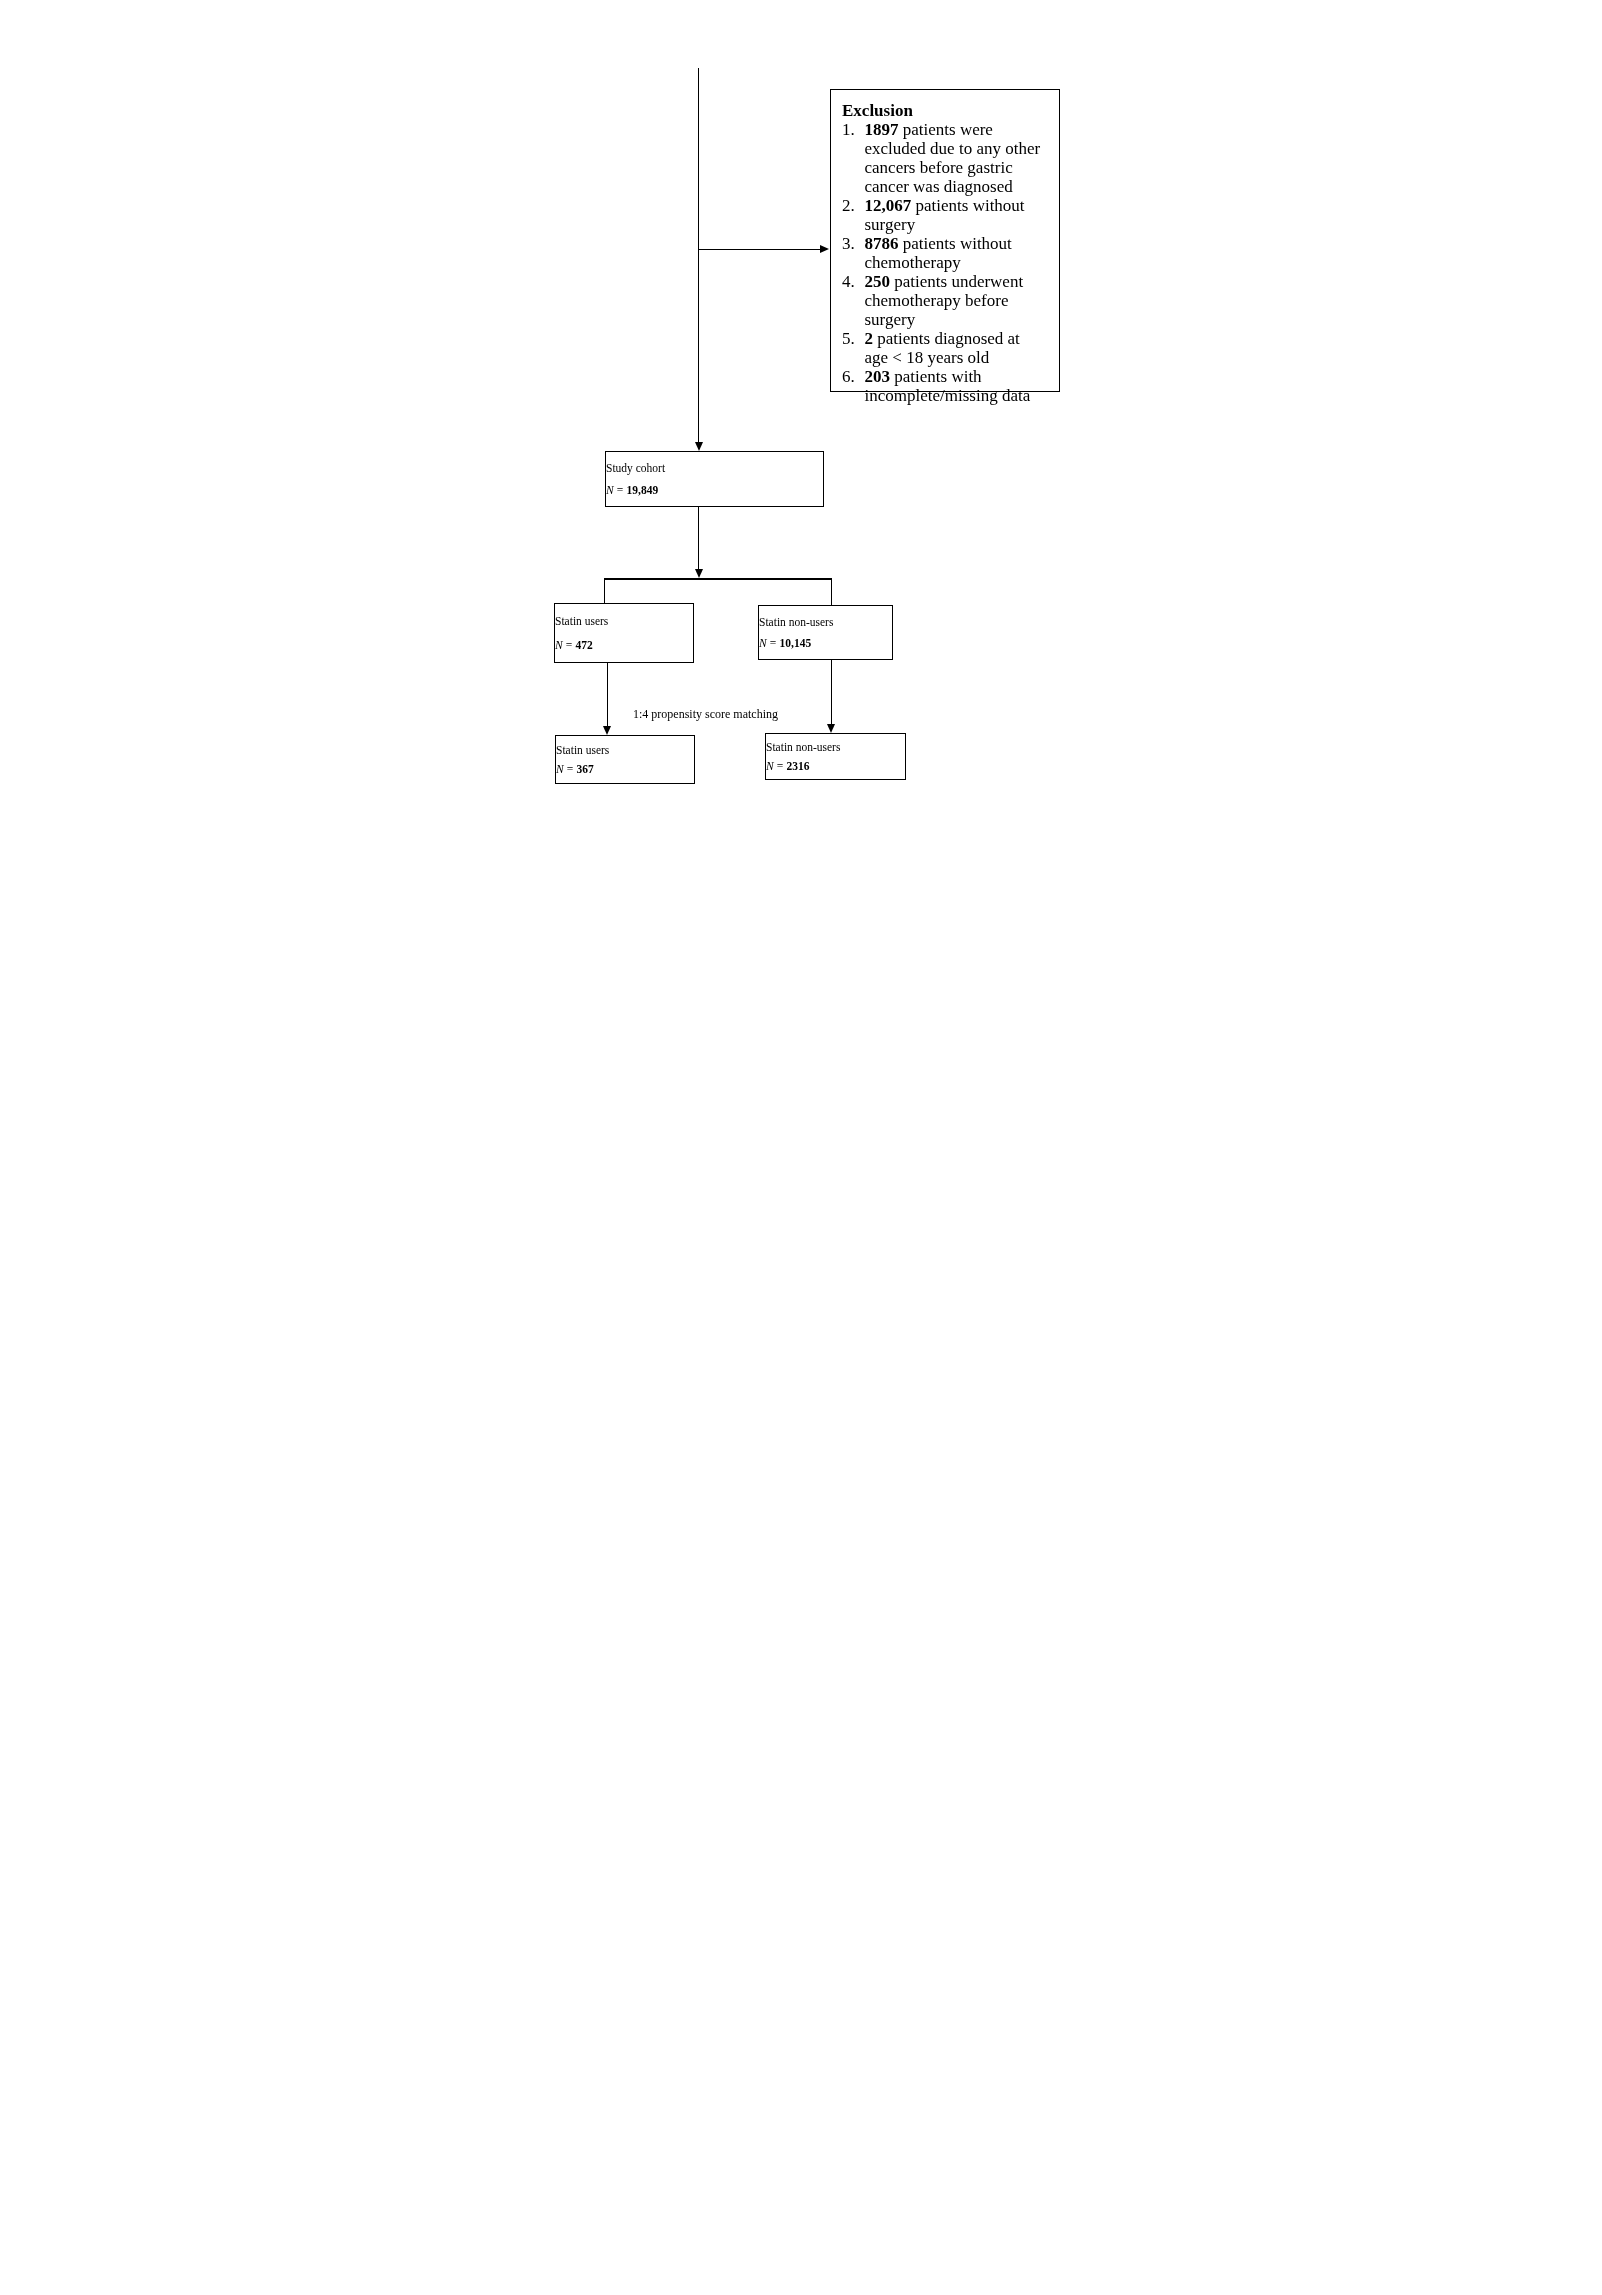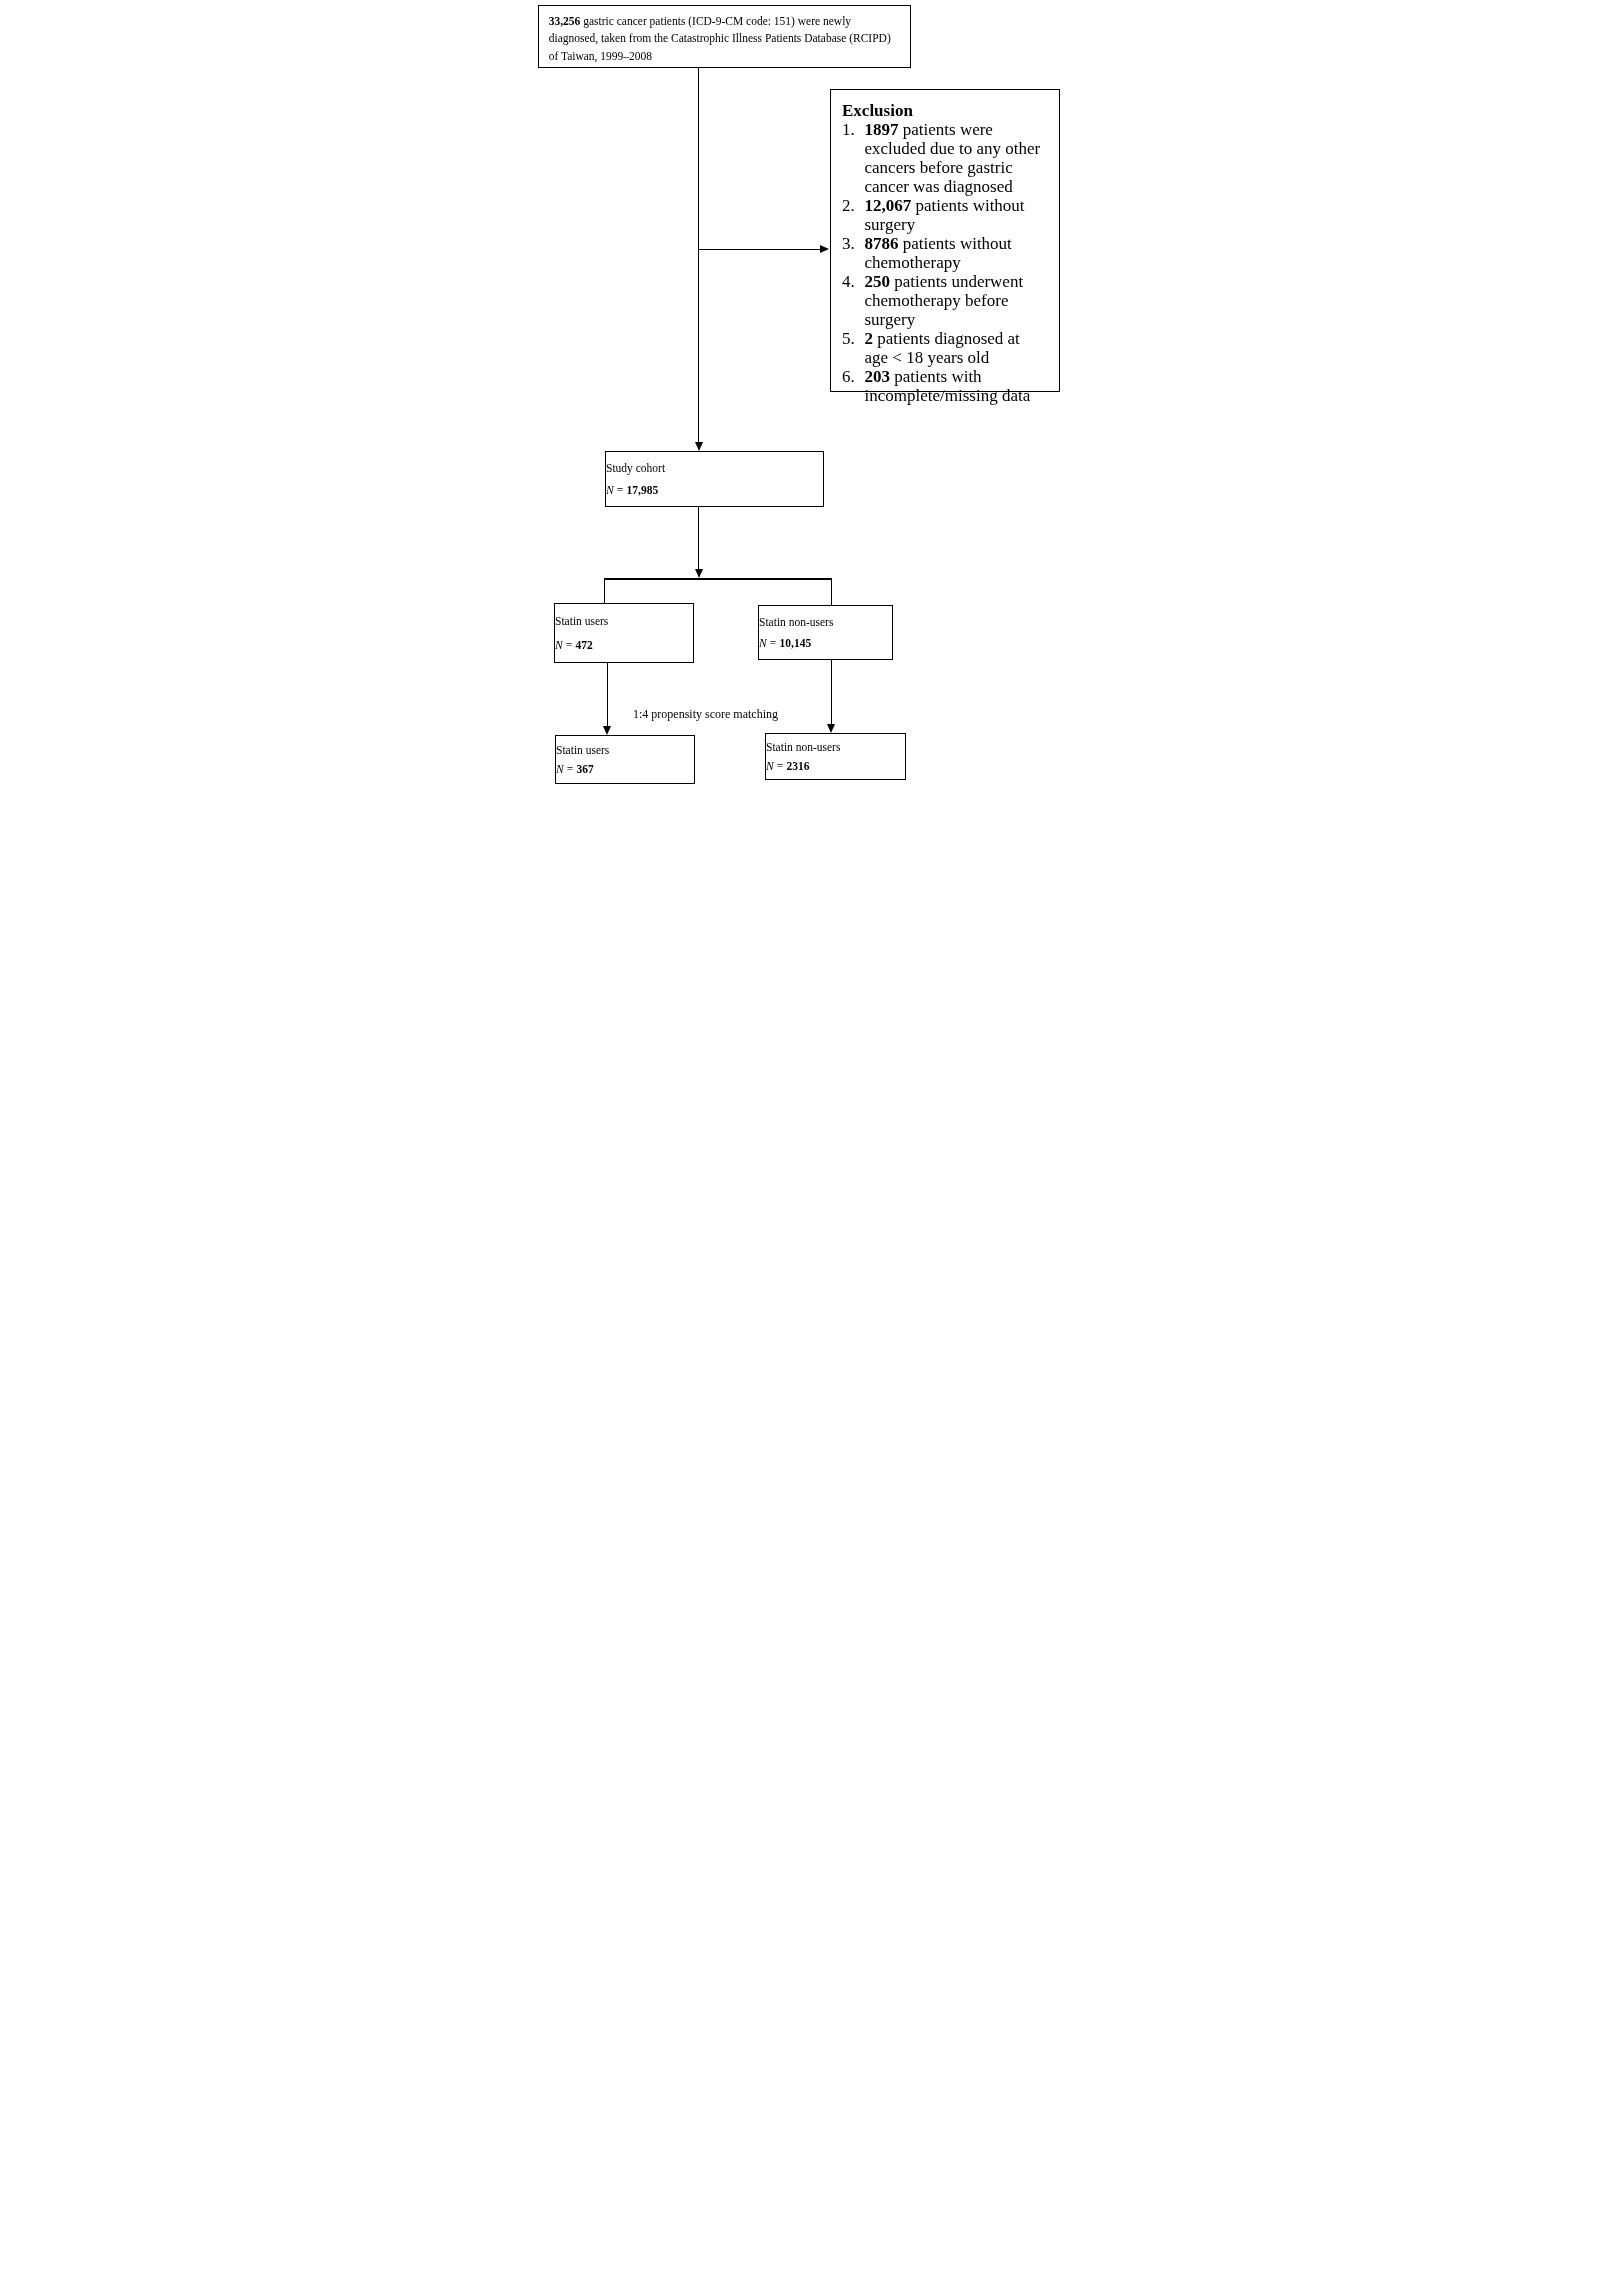--- a/index.html
+++ b/index.html
@@ -21,23 +21,20 @@
            text-align:center;font-size:11.5px;}
   .nline .eqs{padding:0 3.2px;}
   .nline i{font-style:italic;}
   .matching{position:absolute;font-size:12px;white-space:nowrap;}
 </style>
 </head>
 <body>
 
 <div class="page">
 
-  <div class="box topbox" style="left:3.7px;top:4.6px;width:373px;height:63px;">
-    <span style="font-weight:bold;">33,256</span><span> gastric cancer patients (ICD-9-CM code: 151) were newly diagnosed, taken from the Catastrophic Illness Patients Database (RCIPD) of Taiwan, 1999–2008</span>
-  </div>
 
   <div class="line" style="left:164px;top:68px;width:1.4px;height:375px;"></div>
   <div class="tri tri-down" style="left:161px;top:442px;"></div>
 
   <div class="line" style="left:164px;top:249px;width:123px;height:1.4px;"></div>
   <div class="tri tri-right" style="left:286px;top:245px;"></div>
 
   <div class="box exclbox" style="left:296px;top:89px;width:230px;height:303px;">
     <div class="excl-title">Exclusion</div>
     <div class="excl-item">
@@ -61,21 +58,21 @@
       <span class="excl-text"><b>2</b><span> patients diagnosed at age &lt; 18 years old</span></span>
     </div>
     <div class="excl-item">
       <span class="excl-num">6.</span>
       <span class="excl-text"><b>203</b><span> patients with incomplete/missing data</span></span>
     </div>
   </div>
 
   <div class="box nodebox" style="left:71px;top:451px;width:219px;height:56px;">
     <div>Study cohort</div>
-    <div class="nline"><i>N</i><span class="eqs">=</span><b>17,985</b></div>
+    <div class="nline"><i>N</i><span class="eqs">=</span><b>19,849</b></div>
   </div>
 
   <div class="line" style="left:164px;top:506px;width:1.4px;height:64px;"></div>
   <div class="tri tri-down" style="left:161px;top:569px;"></div>
 
   <div class="line" style="left:70px;top:578px;width:228px;height:2.3px;"></div>
   <div class="line" style="left:70px;top:578px;width:1.4px;height:27px;"></div>
   <div class="line" style="left:297px;top:578px;width:1.4px;height:28px;"></div>
 
   <div class="box nodebox" style="left:20px;top:603px;width:140px;height:60px;">

